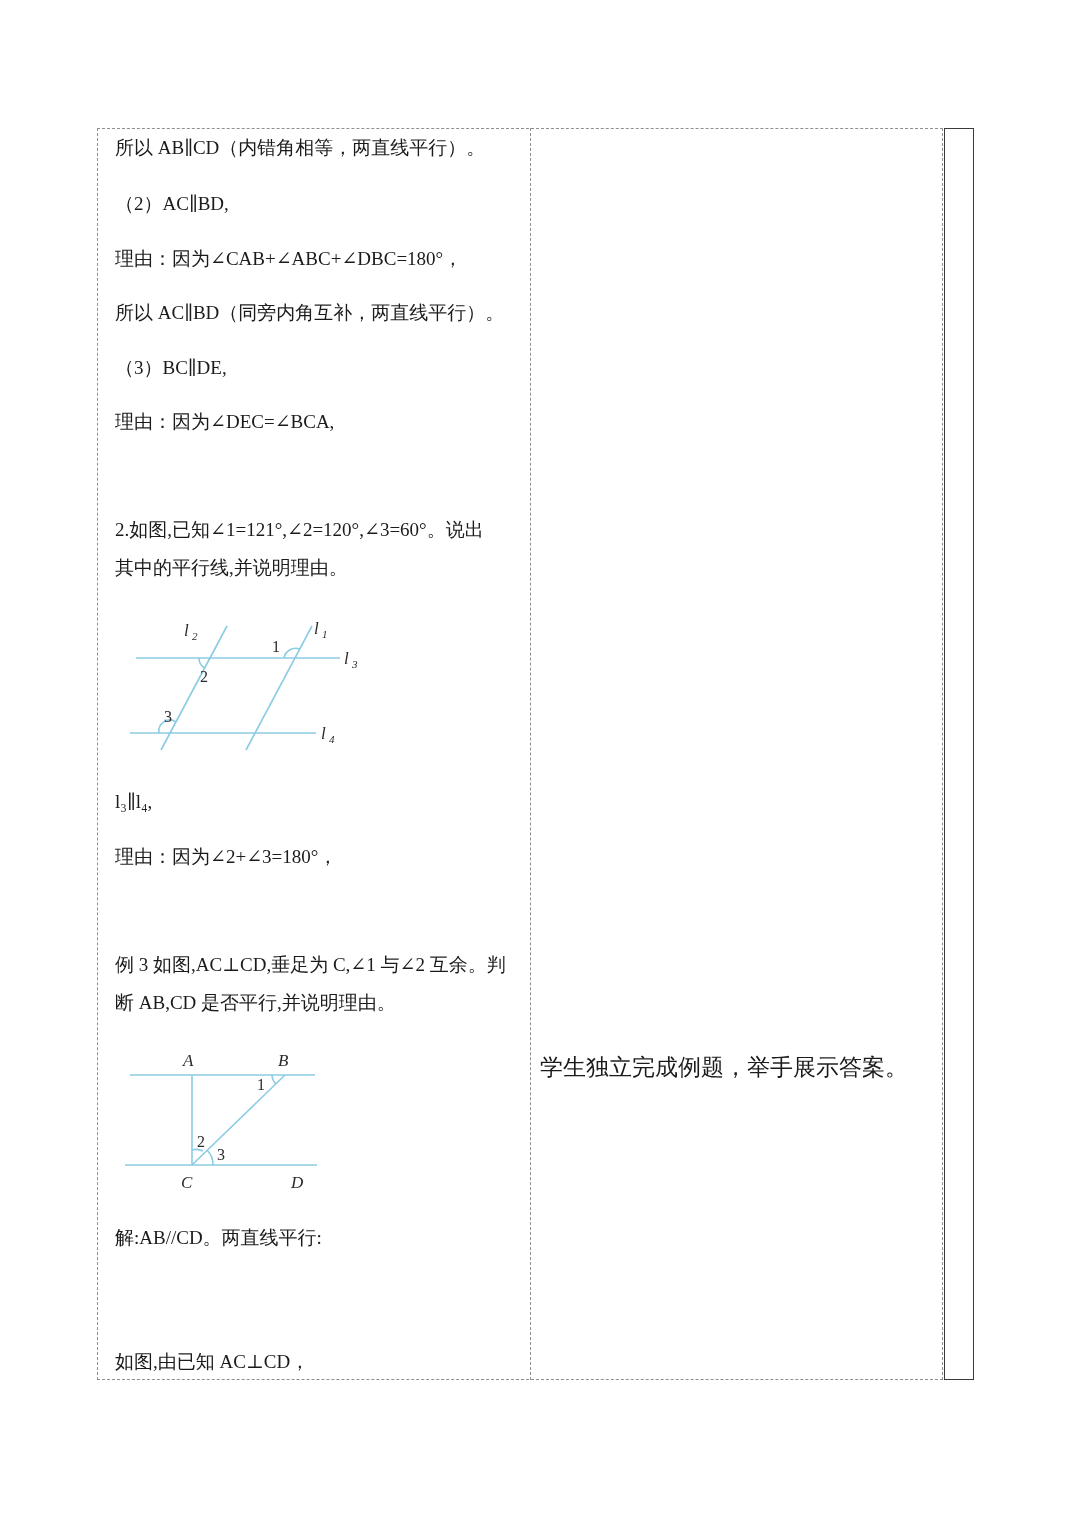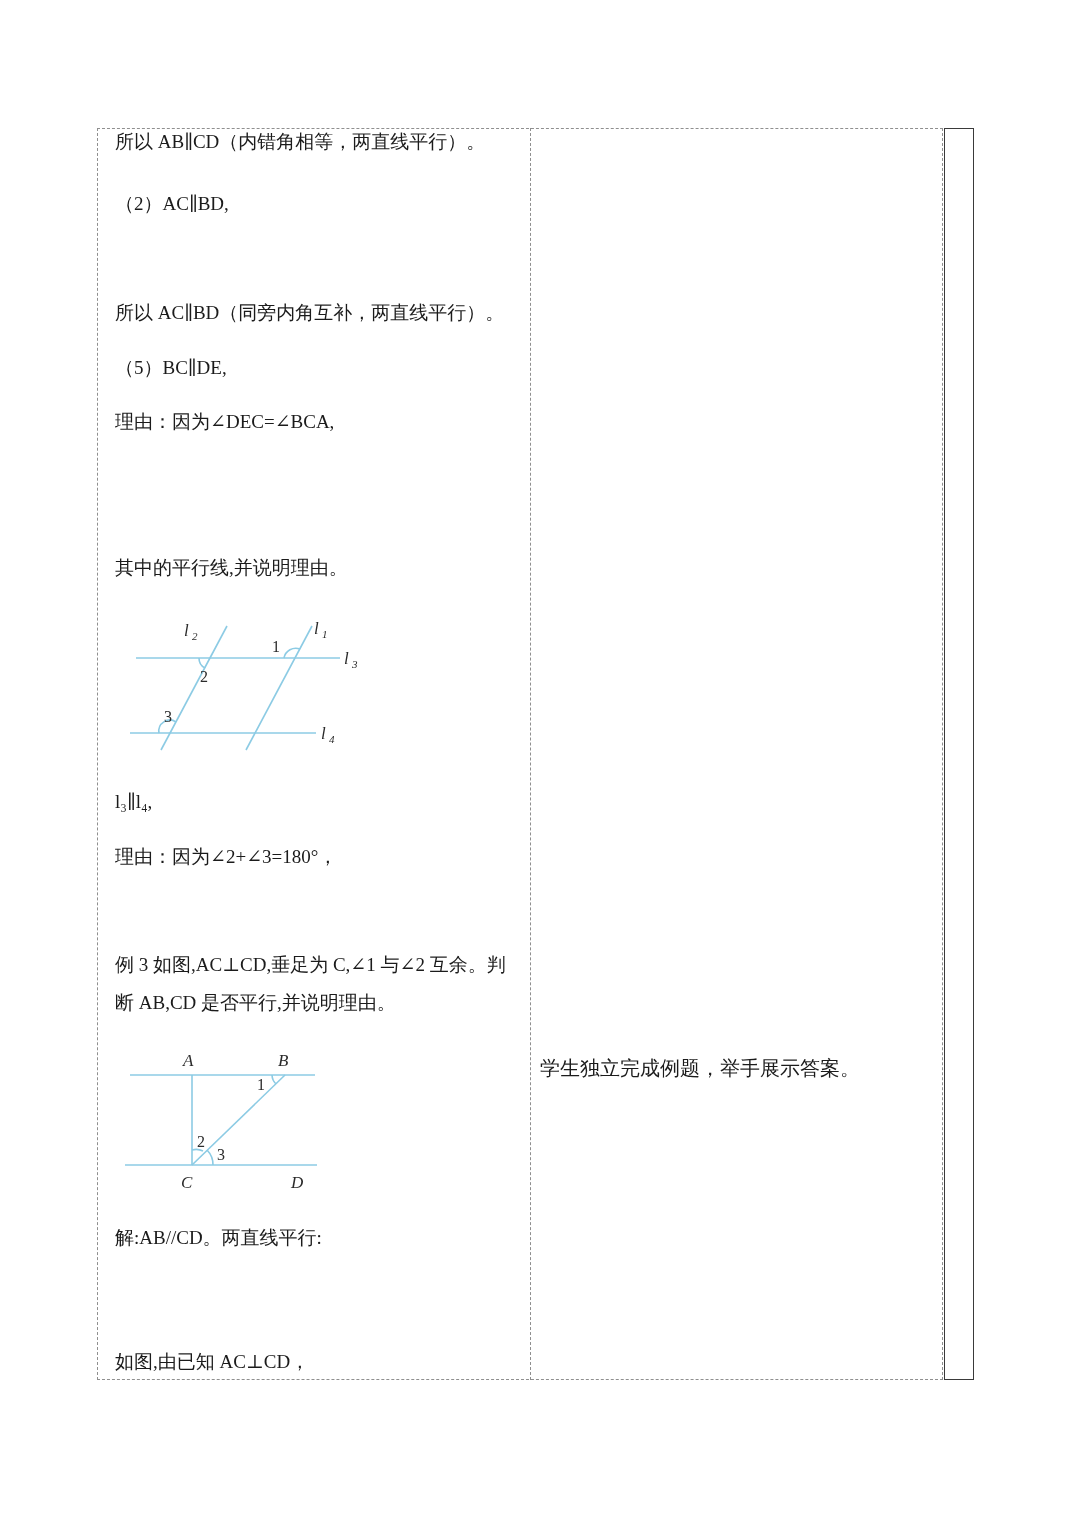--- a/index.html
+++ b/index.html
@@ -25,21 +25,21 @@
     border:1px solid #3a3a3a;
     box-sizing:border-box;
     background:#ffffff;
   }
   .tl{
     position:absolute;left:115px;
     font-size:19px;line-height:24px;white-space:nowrap;
   }
   .note{
     position:absolute;left:540px;top:1056px;
-    font-size:20px;line-height:24px;white-space:nowrap;
+    font-size:23px;line-height:24px;white-space:nowrap;
   }
   svg{position:absolute;overflow:visible;}
   svg text.lab{
     font-family:"Liberation Serif","DejaVu Serif",serif;
     font-style:italic;font-size:17px;fill:#2b2b2b;
   }
   svg text.num{
     font-family:"Liberation Serif","DejaVu Serif",serif;
     font-style:normal;font-size:16px;fill:#2b2b2b;
   }
@@ -47,25 +47,27 @@
 </style>
 </head>
 <body>
 
 <div class="page">
 
   <div class="table-outline"></div>
   <div class="col-divider"></div>
   <div class="right-strip"></div>
 
-  <div class="tl" style="top:130px">所以 AB∥CD（内错角相等，两直线平行）。</div>
+  <div class="tl" style="top:136px">所以 AB∥CD（内错角相等，两直线平行）。</div>
   <div class="tl" style="top:192px">（2）AC∥BD,</div>
+  <div class="tl" style="top:247px">理由：因为∠CAB+∠ABC+∠DBC=180°，</div>
   <div class="tl" style="top:301px">所以 AC∥BD（同旁内角互补，两直线平行）。</div>
-  <div class="tl" style="top:356px">（5）BC∥DE,</div>
+  <div class="tl" style="top:356px">（3）BC∥DE,</div>
   <div class="tl" style="top:410px">理由：因为∠DEC=∠BCA,</div>
+  <div class="tl" style="top:518px">2.如图,已知∠1=121°,∠2=120°,∠3=60°。说出</div>
   <div class="tl" style="top:556px">其中的平行线,并说明理由。</div>
   <div class="tl" style="top:790px">l₃∥l₄,</div>
   <div class="tl" style="top:845px">理由：因为∠2+∠3=180°，</div>
   <div class="tl" style="top:953px">例 3 如图,AC⊥CD,垂足为 C,∠1 与∠2 互余。判</div>
   <div class="tl" style="top:991px">断 AB,CD 是否平行,并说明理由。</div>
   <div class="tl" style="top:1226px">解:AB//CD。两直线平行:</div>
   <div class="tl" style="top:1350px">如图,由已知 AC⊥CD，</div>
 
   <div class="note">学生独立完成例题，举手展示答案。</div>
 

